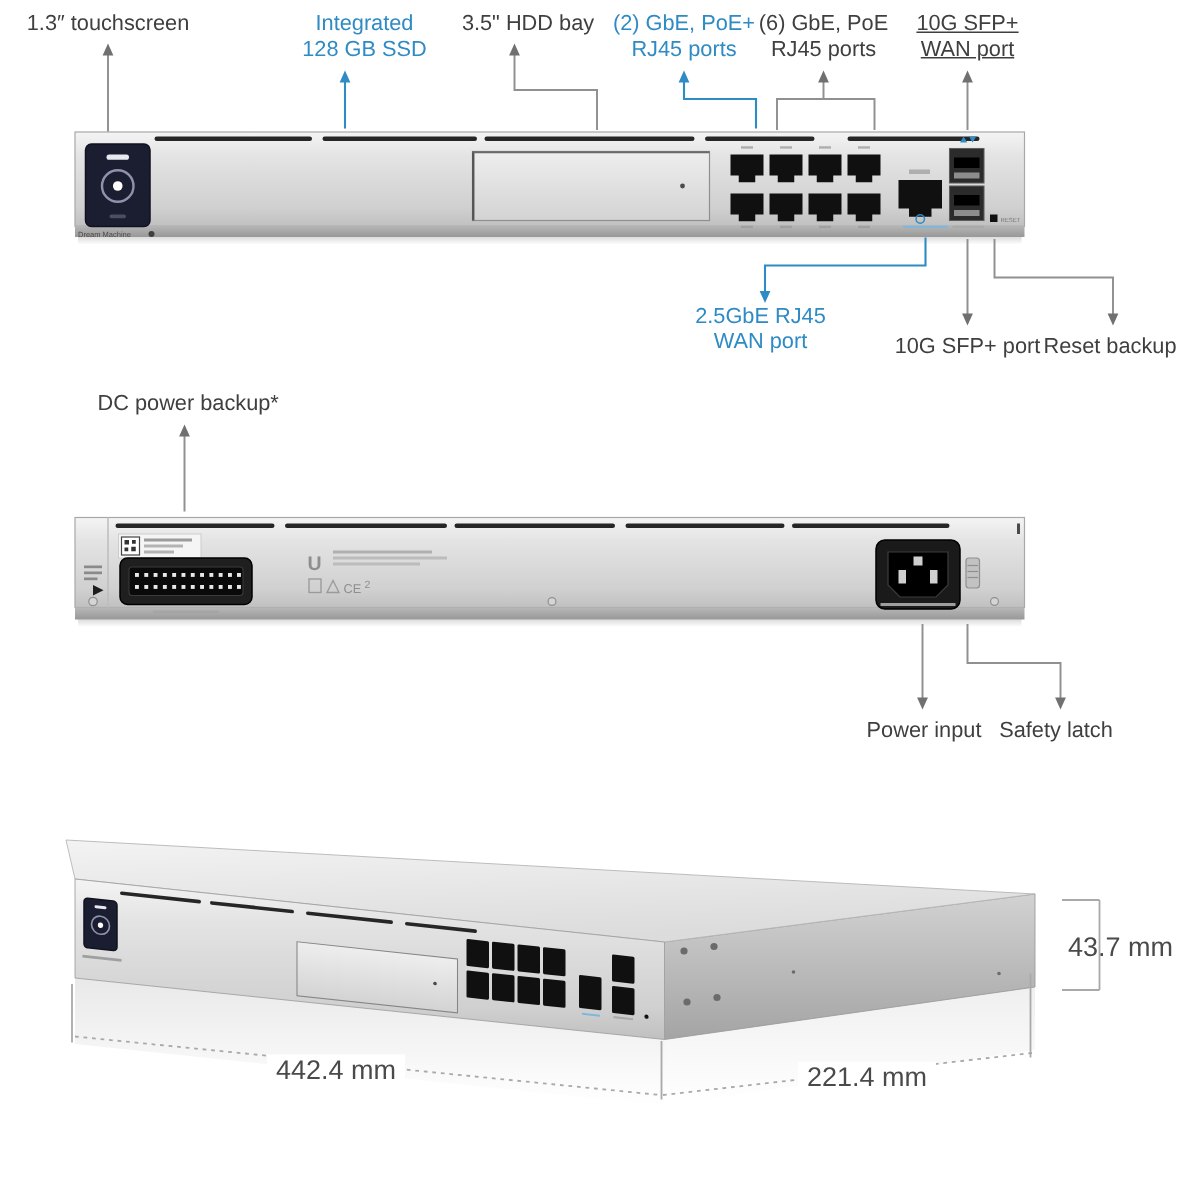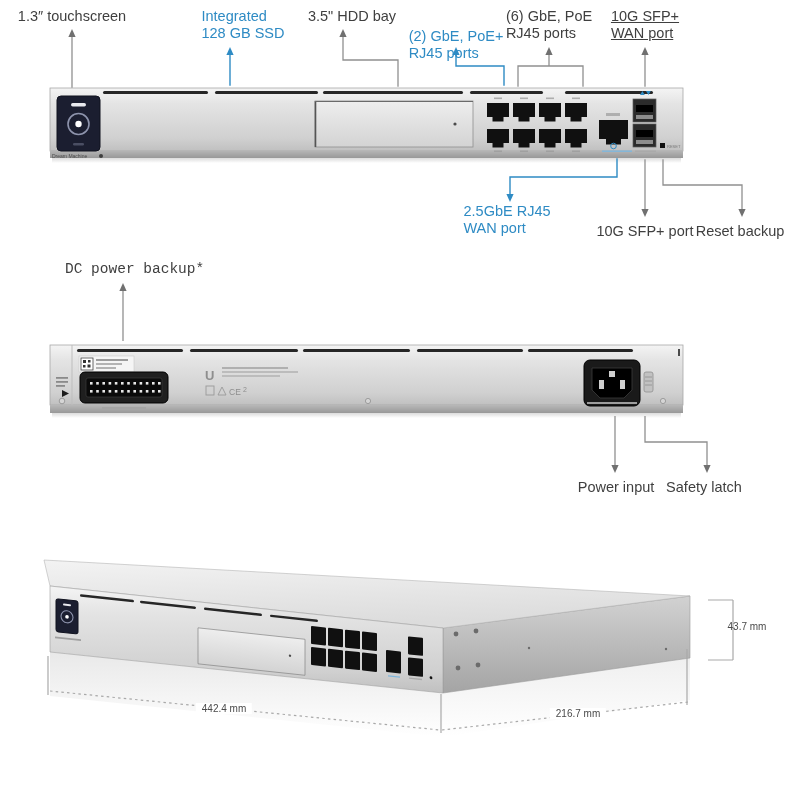--- a/index.html
+++ b/index.html
@@ -3,28 +3,28 @@
 <meta charset="utf-8">
 <style>
   html,body{margin:0;padding:0;background:#ffffff;}
   #stage{
     position:relative;width:800px;height:800px;background:#ffffff;overflow:hidden;
     font-family:"Liberation Sans", sans-serif;
   }
   #diagram-svg{position:absolute;left:0;top:0;}
   .label{
     position:absolute;transform:translateX(-50%);
-    font-size:14.5px;line-height:1.18;color:#3f3f3f;text-align:left;white-space:nowrap;
+    font-size:14.5px;line-height:1.18;color:#3f3f3f;text-align:center;white-space:nowrap;
   }
   .label span{display:block;}
   .blue{color:#2e8bc4;}
-  .left-align{transform:none;text-align:right;font-family:Liberation Mono, monospace;}
+  .left-align{transform:none;text-align:right;}
   .dim{
     position:absolute;transform:translateX(-50%);
-    font-size:10px;color:#4a4a4a;background:#ffffff;padding:0 6px;white-space:nowrap;
+    font-size:18px;color:#4a4a4a;background:#ffffff;padding:0 6px;white-space:nowrap;
   }
   .footnote{
     position:absolute;transform:translateX(-50%);
     font-size:14.5px;color:#a8a8a8;white-space:nowrap;
   }
 </style>
 </head>
 <body>
 
 <div id="stage">
@@ -342,21 +342,21 @@
 
 <div class="label" style="left:72px; top:8px;">1.3″ touchscreen</div>
 
 <div class="label blue" style="left:231px; top:8px;margin-left:12px;">
   <span>Integrated</span>
   <span>128 GB SSD</span>
 </div>
 
 <div class="label" style="left:352px; top:8px;">3.5" HDD bay</div>
 
-<div class="label blue" style="left:456px; top:8px;margin-top:20px;">
+<div class="label blue" style="left:456px; top:8px;">
   <span>(2) GbE, PoE+</span>
   <span>RJ45 ports</span>
 </div>
 
 <div class="label" style="left:549px; top:8px;">
   <span>(6) GbE, PoE</span>
   <span>RJ45 ports</span>
 </div>
 
 <div class="label" style="left:645px; top:8px;text-decoration:underline;">
@@ -374,18 +374,18 @@
 <div class="label" style="left:740px; top:223px;">Reset backup</div>
 
 <div class="label left-align" style="left:65px; top:261px;">DC power backup*</div>
 
 <div class="label" style="left:616px; top:479px;">Power input</div>
 
 <div class="label" style="left:704px; top:479px;">Safety latch</div>
 
 <div class="dim" style="left:224px; top:703px;">442.4 mm</div>
 
-<div class="dim" style="left:578px; top:708px;">216.7 mm</div>
+<div class="dim" style="left:578px; top:708px;">221.4 mm</div>
 
 <div class="dim" style="left:747px; top:621px; background:transparent;">43.7 mm</div>
 
 
 </div>
 
 </body></html>

